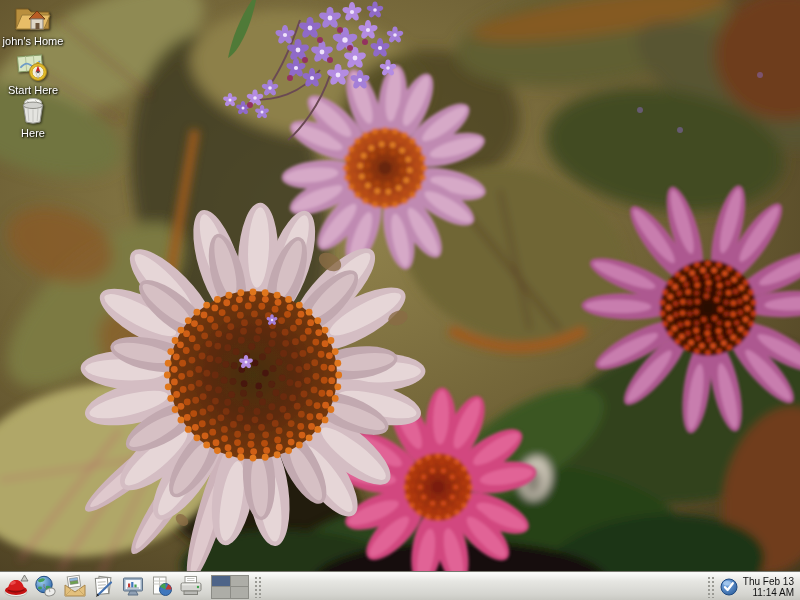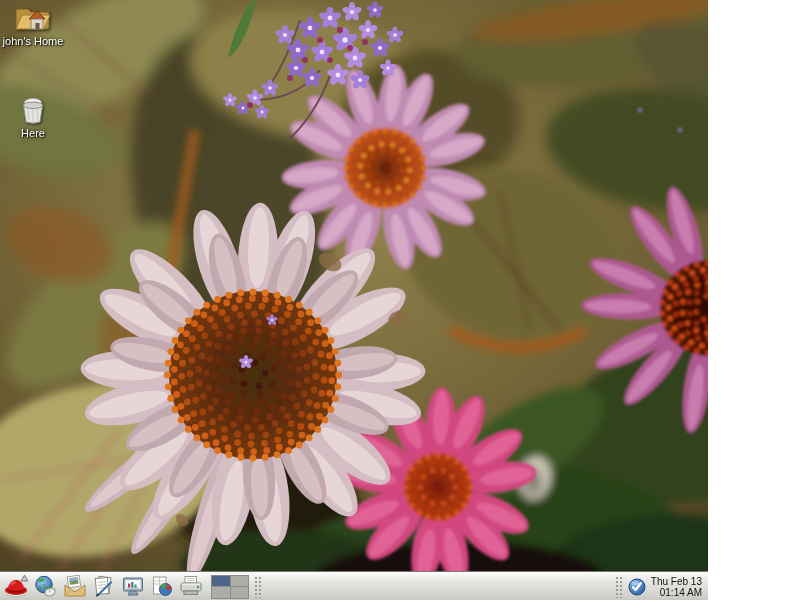--- a/index.html
+++ b/index.html
@@ -1,16 +1,16 @@
 <!DOCTYPE html>
 <html><head>
 <meta charset="utf-8">
 <style>
   html,body{margin:0;padding:0;}
-  #stage{position:relative;width:708px;height:600px;overflow:hidden;
+  #stage{position:relative;width:800px;height:600px;overflow:hidden;
          font-family:"Liberation Sans",sans-serif;background:#5a4d2a;}
   #wp{position:absolute;left:0;top:0;}
 
   
   .desk-icon{position:absolute;left:2px;width:62px;display:flex;flex-direction:column;
              align-items:center;gap:1px;cursor:default;}
   .desk-icon svg{filter:drop-shadow(1px 1px 1px rgba(0,0,0,.55));}
   .dlabel{color:#fff;font-size:11px;line-height:12px;text-align:center;
           text-shadow:1px 1px 2px #000,0 0 3px rgba(0,0,0,.9);}
 
@@ -1095,20 +1095,37 @@
     <svg width="40" height="32" viewBox="0 0 40 32">
       <path d="M3,7 h12 l3,3 h18 v17 h-33 z" fill="#b98f3e" stroke="#7a5c22"></path>
       <polygon points="3,27 9,13 37,13 31,27" fill="#e7bd67" stroke="#9a7a36"></polygon>
       <polygon points="16,17 24,9 32,17" fill="#b85c24" stroke="#6e3a12"></polygon>
       <rect x="18" y="17" width="12" height="10" fill="#ded6c6" stroke="#8a8278"></rect>
       <rect x="22.5" y="21" width="4" height="6" fill="#6e553a"></rect>
     </svg>
     <div class="dlabel">john's Home</div>
   </div>
 
+  <div class="desk-icon" style="top:53px">
+    <svg width="34" height="30" viewBox="0 0 34 30">
+      <g transform="rotate(-5 13 10)">
+        <rect x="2" y="3" width="24" height="15" fill="#d9e6c2" stroke="#8aa06a"></rect>
+        <line x1="10" y1="3" x2="10" y2="18" stroke="#b4c49a"></line>
+        <line x1="18" y1="3" x2="18" y2="18" stroke="#b4c49a"></line>
+        <path d="M4,14 q6,-6 10,-2 t10,-3" stroke="#6e9cc8" stroke-width="1.8" fill="none"></path>
+      </g>
+      <rect x="20.6" y="9" width="2.8" height="3" fill="#c9a81e"></rect>
+      <circle cx="22" cy="19" r="8.5" fill="#e5bd2c" stroke="#a8861c"></circle>
+      <circle cx="22" cy="19" r="6" fill="#f4efdd" stroke="#c9a81e"></circle>
+      <polygon points="22,12.5 24.3,19 19.7,19" fill="#cc2222"></polygon>
+      <polygon points="19.7,19 24.3,19 22,25.5" fill="#f0f0e8" stroke="#999999" stroke-width="0.5"></polygon>
+      <circle cx="22" cy="19" r="1.3" fill="#555"></circle>
+    </svg>
+    <div class="dlabel">Start Here</div>
+  </div>
 
   <div class="desk-icon" style="top:96px">
     <svg width="30" height="30" viewBox="0 0 30 30">
       <ellipse cx="15" cy="6.5" rx="8.5" ry="4" fill="#f6f6f2" stroke="#a8a8a2"></ellipse>
       <path d="M9,5 L13,8 M17,4 L20,7" stroke="#c6c6c0" fill="none"></path>
       <path d="M5.5,9.5 L8,26 Q15,28.5 22,26 L24.5,9.5" fill="#e4e4e0" stroke="#90908a"></path>
       <ellipse cx="15" cy="9.3" rx="9.7" ry="3.2" fill="#d2d2ce" stroke="#8e8e88"></ellipse>
       <line x1="10" y1="13" x2="10.8" y2="25" stroke="#c4c4c0"></line>
       <line x1="15" y1="13.5" x2="15" y2="26" stroke="#c4c4c0"></line>
       <line x1="20" y1="13" x2="19.2" y2="25" stroke="#c4c4c0"></line>
@@ -1235,16 +1252,16 @@
         </radialGradient>
           </defs>
         <circle cx="9" cy="9" r="8" fill="url(#upg)" stroke="#1f4a82"></circle>
         <ellipse cx="7.2" cy="5.3" rx="4" ry="2.3" fill="#bcd8f4" opacity="0.6"></ellipse>
         <path d="M5,9.2 L7.6,12 L12.8,5.2" stroke="#fff" stroke-width="2.3" fill="none" stroke-linecap="round" stroke-linejoin="round"></path>
       </svg>
     </button>
 
     <div class="clock">
       <div>Thu Feb 13</div>
-      <div>01:14 AM</div>
+      <div>11:14 AM</div>
     </div>
   </div>
 </div>
 
 </body></html>

